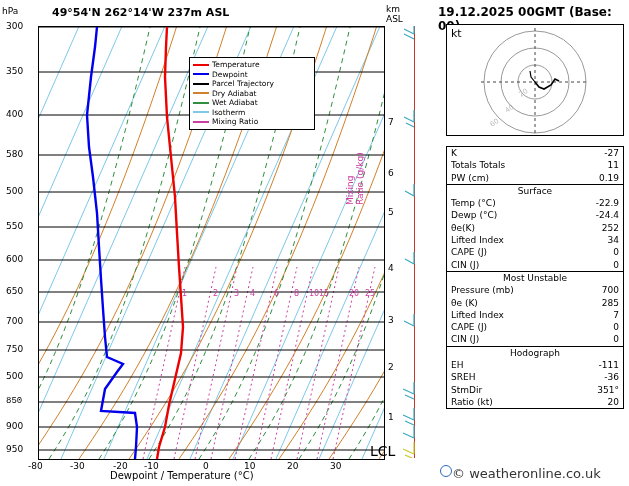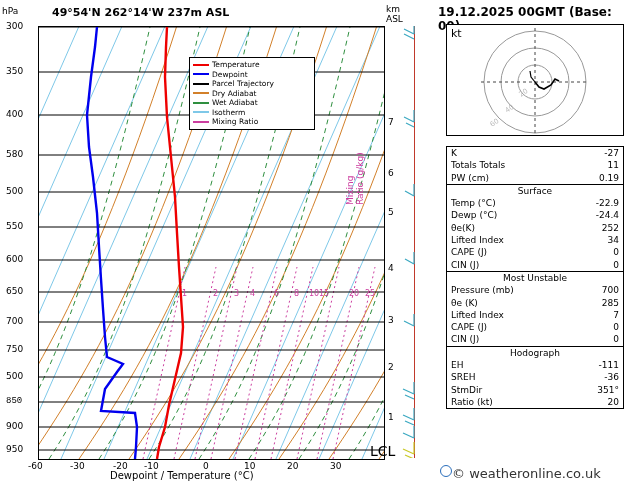--- a/index.html
+++ b/index.html
@@ -188,21 +188,21 @@
   <div class="abs lbl" style="left:388px;top:315px;">3</div>
   <div class="abs lbl" style="left:388px;top:263px;">4</div>
   <div class="abs lbl" style="left:388px;top:207px;">5</div>
   <div class="abs lbl" style="left:388px;top:168px;">6</div>
   <div class="abs lbl" style="left:388px;top:117px;">7</div>
 
   <div id="lcl" class="abs">LCL</div>
 
   <div id="mixlabel" class="abs">Mixing Ratio (g/kg)</div>
 
-  <div class="abs lbl" style="left:28px;top:461px;">-60</div>
+  <div class="abs lbl" style="left:28px;top:461px;">-80</div>
   <div class="abs lbl" style="left:70px;top:461px;">-30</div>
   <div class="abs lbl" style="left:113px;top:461px;">-20</div>
   <div class="abs lbl" style="left:144px;top:461px;">-10</div>
   <div class="abs lbl" style="left:203px;top:461px;">0</div>
   <div class="abs lbl" style="left:244px;top:461px;">10</div>
   <div class="abs lbl" style="left:287px;top:461px;">20</div>
   <div class="abs lbl" style="left:330px;top:461px;">30</div>
 
   <div id="xaxis-label" class="abs">Dewpoint / Temperature (°C)</div>
 </div>

